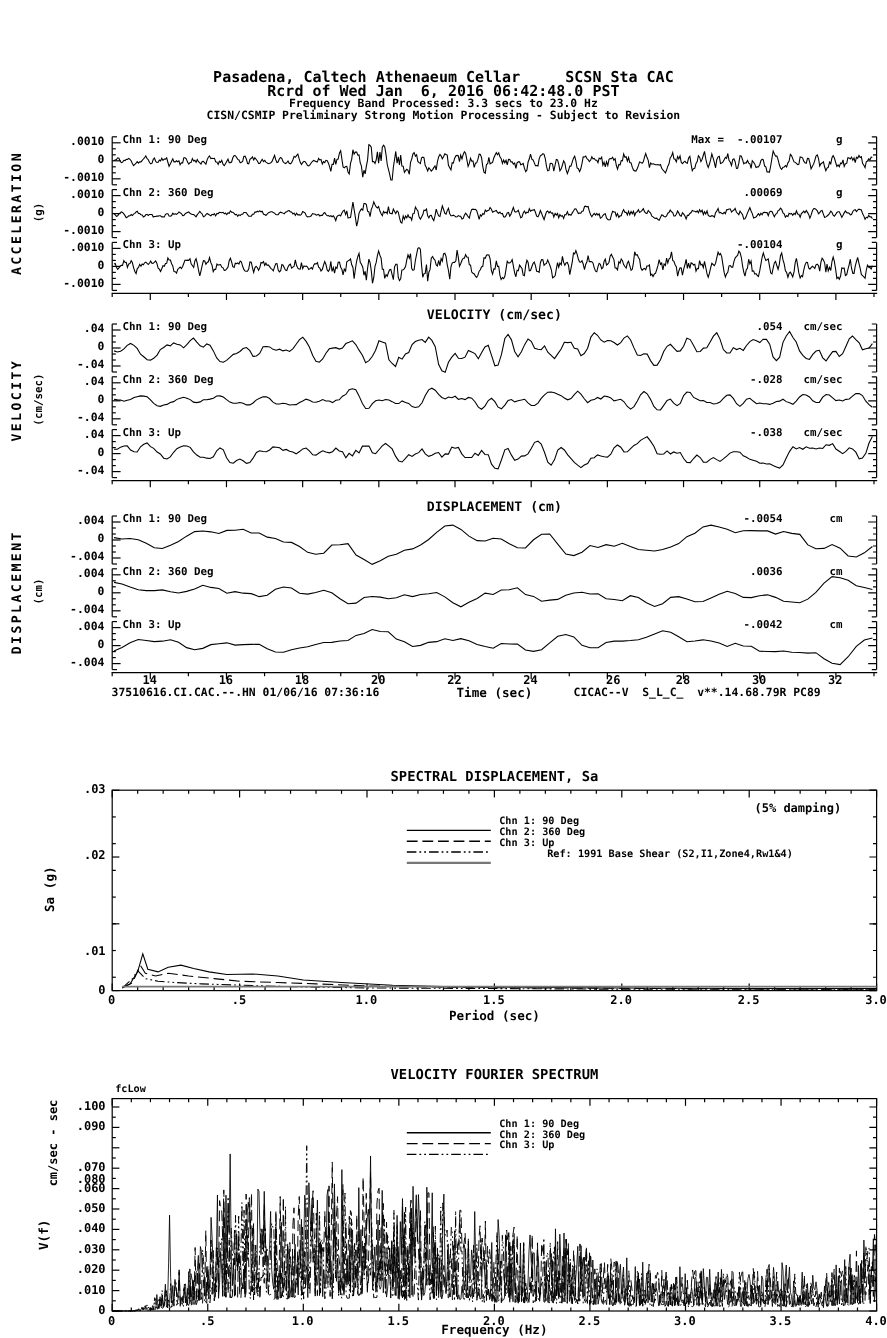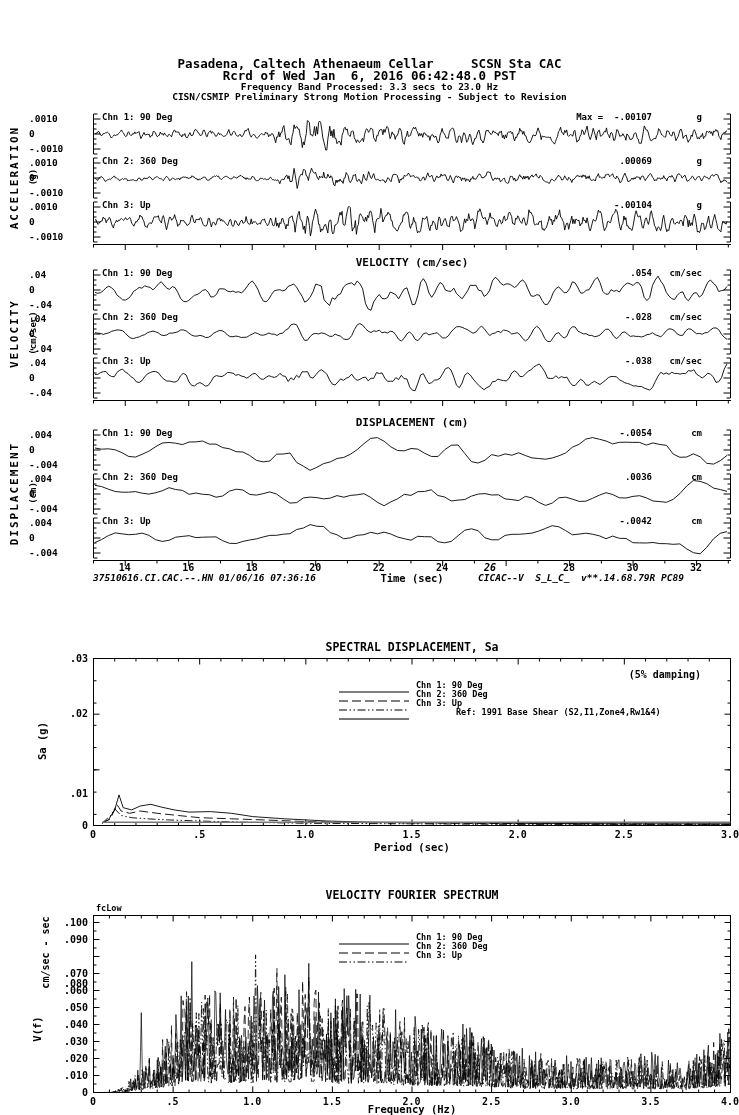--- a/index.html
+++ b/index.html
@@ -12,23 +12,23 @@
   .h4{top:91px;font-size:9.5px;}
   .sec-title{position:absolute;left:93px;width:638px;text-align:center;font-size:11px;white-space:pre;}
   .rot{position:absolute;width:200px;text-align:center;transform:rotate(-90deg);transform-origin:center;white-space:nowrap;}
   .side-main{font-size:11px;letter-spacing:2px;}
   .side-unit{font-size:9px;}
   .strips,.gaxis,.box-host{position:absolute;}
   .strip{position:absolute;left:0;width:645px;height:44px;}
   .chlab{position:absolute;left:9px;top:0;font-size:9px;white-space:pre;}
   .maxval{position:absolute;left:340px;top:0;width:219px;text-align:right;font-size:9px;white-space:pre;}
   .maxunit{position:absolute;left:340px;top:0;width:269px;text-align:right;font-size:9px;}
-  .ytick{position:absolute;left:-64px;width:58px;font-size:9.5px;line-height:10px;}
+  .ytick{position:absolute;left:-64px;width:58px;text-align:right;font-size:9.5px;line-height:10px;}
   .axlab{position:absolute;width:40px;text-align:center;font-size:10px;}
-  .footer{position:absolute;top:572px;font-size:9.5px;white-space:pre;font-style:italic;}
+  .footer{position:absolute;top:572px;font-size:9.5px;white-space:pre;}
   .xtitle{position:absolute;left:93px;width:638px;text-align:center;font-size:10.5px;}
   .boxylab{position:absolute;left:30px;width:58px;text-align:right;font-size:10px;line-height:10px;}
   .damping{position:absolute;left:93px;top:669px;width:608px;text-align:right;font-size:10px;}
   .corner{position:absolute;left:96px;top:903px;font-size:8.5px;}
   .leg-lab{position:absolute;font-size:8.5px;white-space:pre;}
   .leg-smp{position:absolute;width:72px;height:8px;}
 </style>
 </head>
 <body>
 
@@ -652,21 +652,21 @@
       </svg>
     </div>
   <div class="xtitle" style="top:1103px">Frequency (Hz)</div>
 
 <div class="axlab" style="left: 104.741px; top: 562px;">14</div>
     <div class="axlab" style="left: 168.224px; top: 562px;">16</div>
     <div class="axlab" style="left: 231.706px; top: 562px;">18</div>
     <div class="axlab" style="left: 295.189px; top: 562px;">20</div>
     <div class="axlab" style="left: 358.672px; top: 562px;">22</div>
     <div class="axlab" style="left: 422.154px; top: 562px;">24</div>
-    <div class="axlab" style="left: 470px; top: 562px; font-style: italic;">26</div>
+    <div class="axlab" style="left: 491px; top: 562px;">26</div>
     <div class="axlab" style="left: 549.119px; top: 562px;">28</div>
     <div class="axlab" style="left: 612.602px; top: 562px;">30</div>
     <div class="axlab" style="left: 676.085px; top: 562px;">32</div>
     <div class="axlab" style="left: 73px; top: 829px;">0</div>
     <div class="axlab" style="left: 179.167px; top: 829px;">.5</div>
     <div class="axlab" style="left: 285.333px; top: 829px;">1.0</div>
     <div class="axlab" style="left: 391.5px; top: 829px;">1.5</div>
     <div class="axlab" style="left: 497.667px; top: 829px;">2.0</div>
     <div class="axlab" style="left: 603.833px; top: 829px;">2.5</div>
     <div class="axlab" style="left: 710px; top: 829px;">3.0</div>

